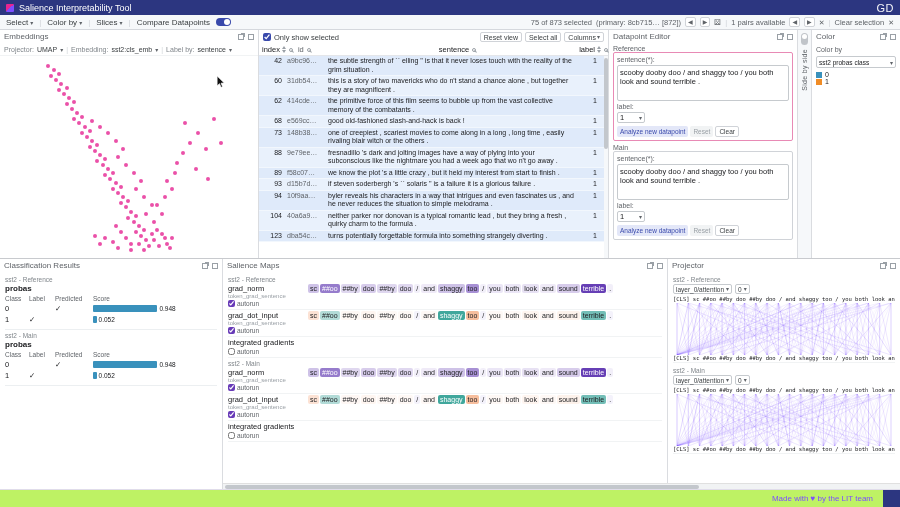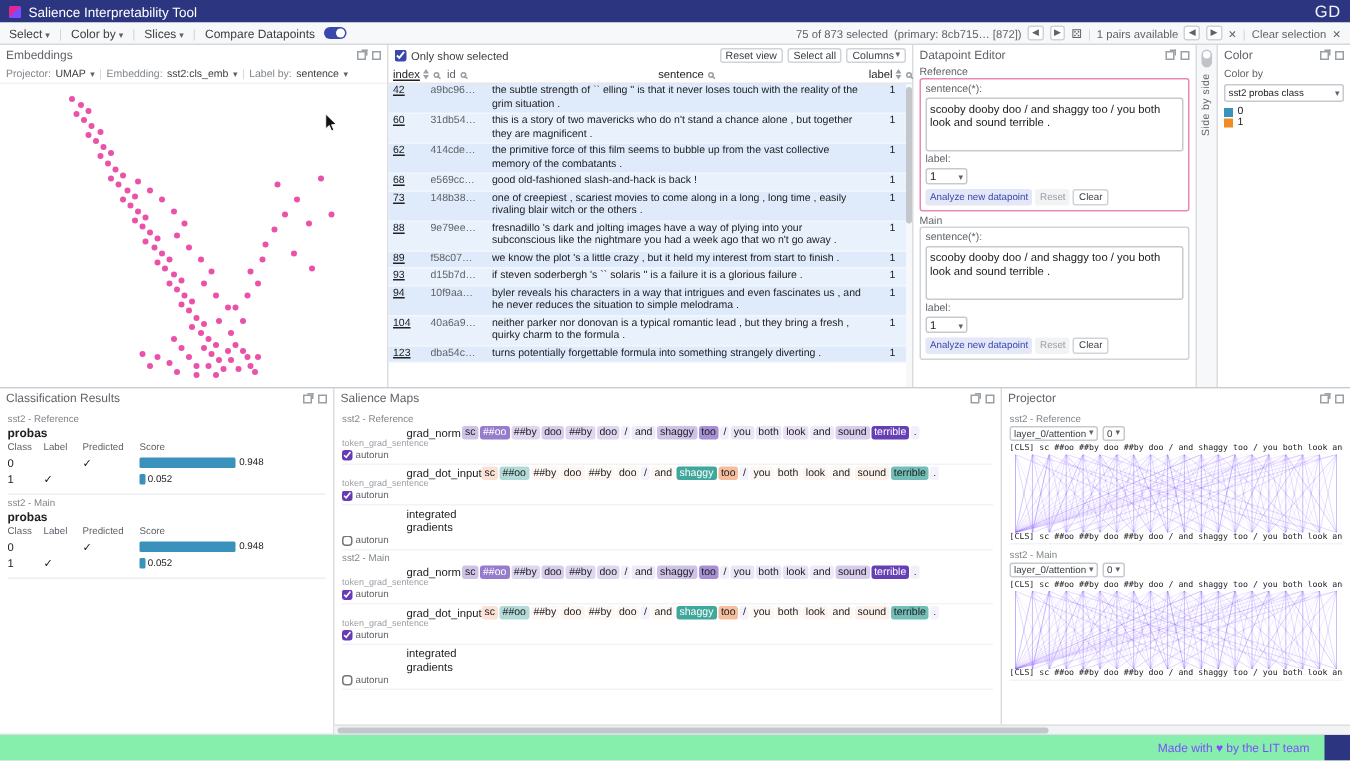--- a/index.html
+++ b/index.html
@@ -54,21 +54,21 @@
   .hc{display:flex;align-items:center;gap:1px;}
   .hc.c-sent{justify-content:center;}
   .sorts{display:inline-flex;flex-direction:column;margin-left:1px;}
   .tri-u{width:0;height:0;border-left:2px solid transparent;border-right:2px solid transparent;border-bottom:3px solid #9aa0a6;}
   .tri-d{width:0;height:0;border-left:2px solid transparent;border-right:2px solid transparent;border-top:3px solid #9aa0a6;margin-top:1px;}
   .mag{width:4px;height:4px;border:1px solid #9aa0a6;border-radius:50%;display:inline-block;position:relative;margin-left:2px;}
   .mag::after{content:"";position:absolute;width:3px;height:1px;background:#9aa0a6;right:-2px;bottom:-1px;transform:rotate(40deg);}
   .dt-body{flex:1;overflow:hidden;position:relative;}
   .trow{display:flex;background:#dfeafa;border-bottom:1px solid #f2f7fd;font-size:7px;line-height:8.5px;padding:1px 0;}
   .trow.alt{background:#e9f1fc;}
-  .c-idx{flex:0 0 26px;padding:0 3px;text-align:left;text-decoration:underline;}
+  .c-idx{flex:0 0 26px;padding:0 3px;text-align:right;}
   .c-id{flex:0 0 40px;padding:0 2px;color:#5f6368;overflow:hidden;white-space:nowrap;}
   .c-sent{flex:1;padding:0 3px;min-width:0;max-height:17px;overflow:hidden;}
   .c-lab{flex:0 0 26px;text-align:center;}
   .vtrack{position:absolute;right:0;top:0;bottom:0;width:4px;background:#f6f8fa;}
   .vthumb{position:absolute;right:0;top:2px;width:4px;height:45%;background:#c3c7cc;border-radius:2px;}
 
   
   .p-editor{flex:0 0 188px;}
   .ed-body{flex:1;overflow:hidden;padding:2px 4px;display:flex;flex-direction:column;gap:3px;}
   .ed-caption{font-size:7px;color:#5f6368;}
@@ -119,38 +119,38 @@
   .cc.c1{flex:0 0 26px;}
   .cc.c2{flex:0 0 38px;}
   .cc.c3{flex:1;display:flex;align-items:center;gap:2px;min-width:0;}
   .bar{height:7px;display:inline-block;border-radius:1px;}
   .score{font-size:6.5px;}
   .check{color:#202124;}
 
   .sal-sec{margin-bottom:2px;}
   .sal-row{display:flex;align-items:flex-start;margin:1px 0;border-bottom:1px solid #f1f3f4;padding-bottom:2px;}
   .sal-left{flex:0 0 80px;}
-  .sal-name{font-size:7.5px;color:#202124;margin-left:43px;}
+  .sal-name{font-size:7.5px;color:#202124;}
   .sal-field{font-size:6px;color:#9aa0a6;}
   .autorun{display:flex;align-items:center;gap:2px;font-size:6.5px;color:#5f6368;margin-top:1px;}
   .autorun input{width:7px;height:7px;margin:0;accent-color:var(--c-accent,#673ab7);}
   .chips{flex:1;display:flex;flex-wrap:wrap;align-content:flex-start;gap:1px;min-width:0;}
   .chip{font-size:7px;line-height:9px;padding:0 2px;border-radius:2px;background:#f4f2fb;color:#202124;white-space:nowrap;}
 
   .attn-sec{margin-bottom:4px;border-bottom:1px solid #f1f3f4;}
   .attn-controls{display:flex;gap:3px;margin:1px 0 2px;}
   .mini-select{border:1px solid #c6cace;border-radius:2px;font-size:6.5px;padding:0 2px;height:10px;line-height:9px;color:#3c4043;background:#fff;display:inline-flex;align-items:center;gap:2px;}
   .attn-tokens{font-family:"DejaVu Sans Mono","Liberation Mono",monospace;font-size:5.5px;white-space:nowrap;overflow:hidden;color:#202124;line-height:7px;}
   .attn-svg{width:100%;height:52px;display:block;}
 
   .hscroll{position:absolute;left:223px;right:0;bottom:0;height:6px;background:#f1f3f4;border-top:1px solid #e0e0e0;}
   .hscroll .thumb{position:absolute;left:2px;top:1px;height:4px;width:70%;background:#c3c7cc;border-radius:2px;}
 
   
-  .footer{flex:0 0 17px;background:#86efac;border-top:1px solid #e0dcea;display:flex;align-items:center;justify-content:flex-end;gap:6px;}
+  .footer{flex:0 0 17px;background:#bef264;border-top:1px solid #e0dcea;display:flex;align-items:center;justify-content:flex-end;gap:6px;}
   .footer-text{color:var(--c-attn,#7c4dff);font-size:8px;margin-right:4px;}
   .footer-badge{width:17px;height:17px;background:var(--c-header,#2c3680);}
 </style>
 </head>
 <body>
 
 <div class="app">
 
   <header class="topbar">
     <span class="logo"></span>

